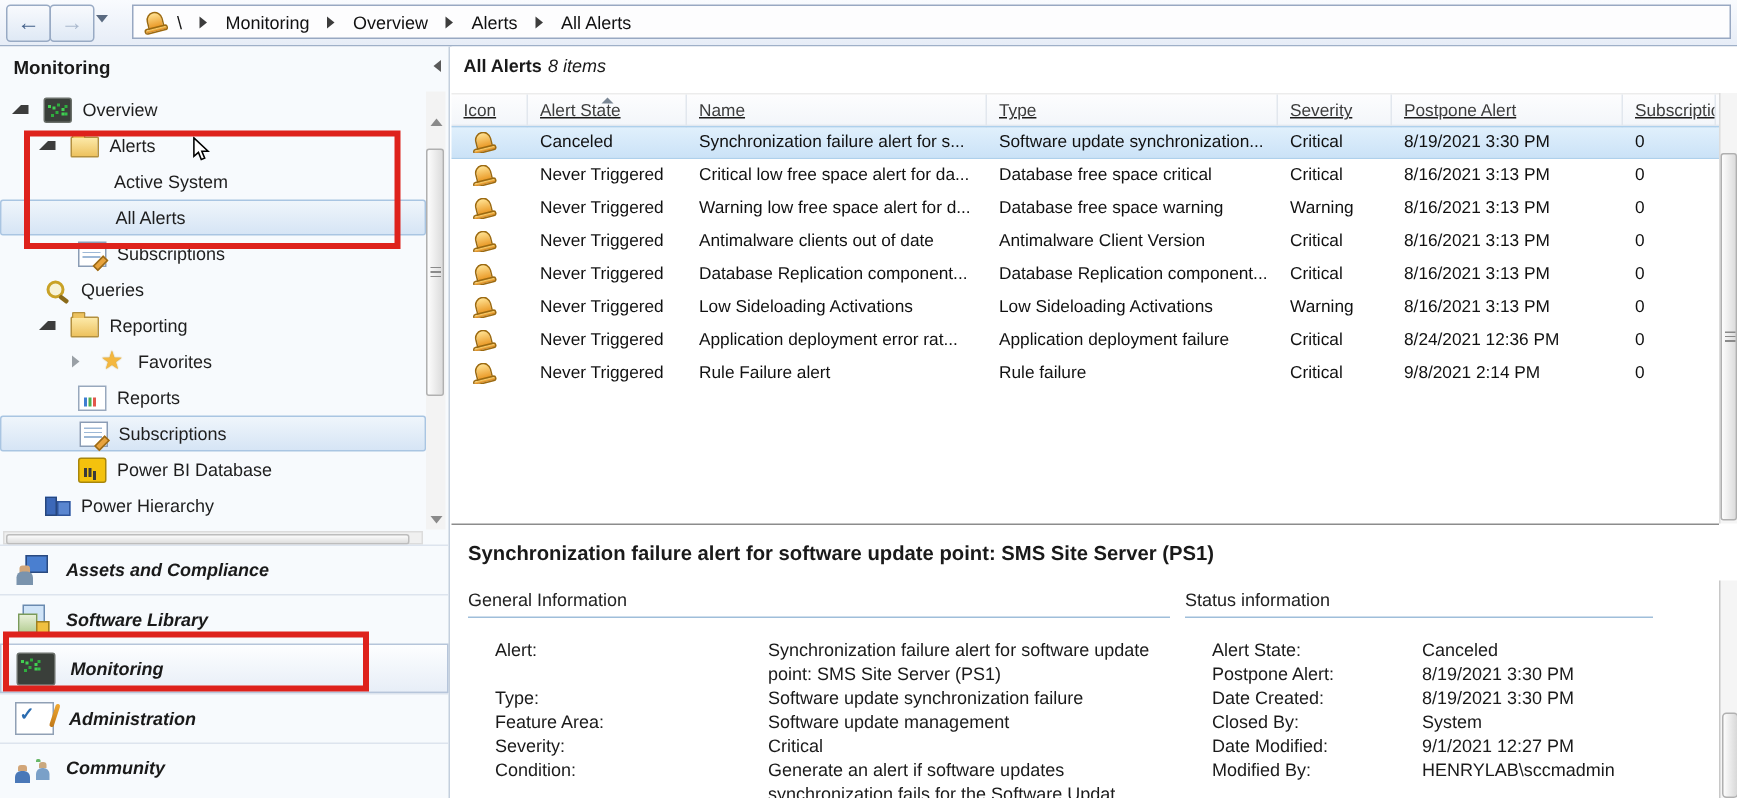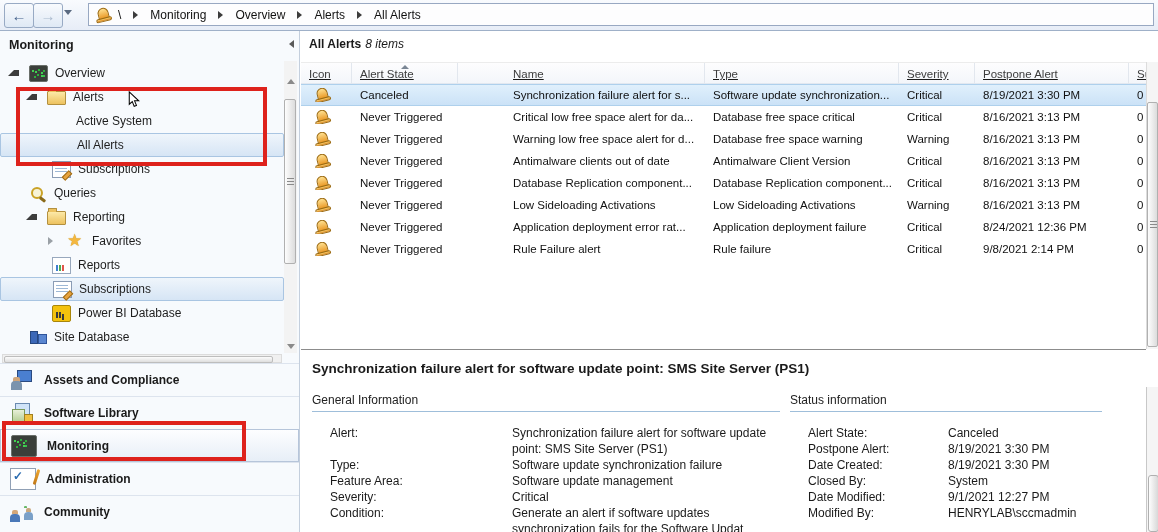--- a/index.html
+++ b/index.html
@@ -63,21 +63,21 @@
   .vs-down{bottom:4px;border-top:5px solid #8a8a8a;}
   .vs-thumb{position:absolute;left:0px;top:38px;width:12px;height:165px;background:linear-gradient(90deg,#fdfdfd,#dcdcdc);
             border:1px solid #b0b0b0;border-radius:2px;box-sizing:border-box;}
   .grip{position:absolute;left:2px;top:50%;margin-top:-4px;width:7px;height:7px;
         background:repeating-linear-gradient(#8a8a8a 0 1px,transparent 1px 3px);}
 
   .workspaces{position:absolute;left:0;top:332px;width:299px;}
   .ws-item{position:relative;height:33px;display:flex;align-items:center;padding-left:10px;border-top:1px solid #dde4ee;box-sizing:border-box;cursor:pointer;}
   .ws-item.selected{background:linear-gradient(#fdfeff,#e7eef7);border:1px solid #b6c5da;}
   .wicon{width:24px;height:20px;flex:0 0 24px;margin-right:10px;position:relative;}
-  .wlabel{font-weight:bold;color:#1a1a1a;white-space:nowrap;}
+  .wlabel{font-weight:bold;color:#1a1a1a;white-space:nowrap;font-style:italic;}
 
   
   .anno{position:absolute;border:4px solid #de221c;box-sizing:border-box;pointer-events:none;}
   .anno-tree{left:16px;top:56px;width:251px;height:79px;}
   .anno-ws{left:2px;top:390px;width:244px;height:40px;}
 
   
   .ic-overview,.ic-monitoring{background:#3a3f3a;border:1px solid #6a6f6a;border-radius:2px;}
   .ic-overview::after,.ic-monitoring::after{content:"";position:absolute;left:2px;top:4px;width:2px;height:2px;background:#42d152;
       box-shadow:3px 1px #42d152,6px -1px #2fae3e,9px 2px #42d152,11px 0 #2fae3e,5px 4px #2fae3e,9px 5px #42d152,2px 6px #2fae3e,11px 5px #35c04a;}
@@ -117,21 +117,21 @@
   .cap-title{font-weight:bold;color:#1a1a1a;}
   .cap-count{color:#1a1a1a;margin-left:4px;font-style:italic;}
   .thead{position:absolute;left:0;top:31px;width:845px;height:22px;display:flex;
          background:linear-gradient(#fdfdfe,#f3f6fa);border-top:1px solid #ececec;border-bottom:1px solid #e2e8f0;box-sizing:border-box;text-decoration:underline;}
   .hcell{position:relative;height:22px;line-height:22px;padding-left:8px;border-right:1px solid #e2e7ee;
          color:#3c3c3c;box-sizing:border-box;overflow:hidden;white-space:nowrap;font-size:11.5px;}
   .sort-arrow{position:absolute;top:2px;left:50%;margin-left:-4px;width:0;height:0;
       border-left:4px solid transparent;border-right:4px solid transparent;border-bottom:4px solid #7a8694;}
   .c-icon{width:51px;flex:0 0 51px;}
   .c-state{width:106px;flex:0 0 106px;}
-  .c-name{width:200px;flex:0 0 200px;margin-left:47px;}
+  .c-name{width:200px;flex:0 0 200px;}
   .c-type{width:194px;flex:0 0 194px;}
   .c-sev{width:76px;flex:0 0 76px;}
   .c-post{width:154px;flex:0 0 154px;}
   .c-sub{width:62px;flex:0 0 62px;}
   .tbody{position:absolute;left:0;top:53px;width:845px;}
   .trow{display:flex;height:22px;align-items:center;box-sizing:border-box;cursor:pointer;}
   .trow .cell{padding-left:8px;overflow:hidden;white-space:nowrap;font-size:11.5px;color:#111;box-sizing:border-box;}
   .trow .c-icon{display:flex;align-items:center;padding-left:13px;}
   .trow.selected{background:linear-gradient(#e0f0fc,#cbe2f7);border-top:1px solid #aed0ec;border-bottom:1px solid #aed0ec;}
 
@@ -285,21 +285,21 @@
         <div class="tree-item lvl2 exp-none">
           <span class="expander"></span>
           <span class="ticon ic-powerbi"></span>
           <span class="tlabel">Power BI Database</span>
 
         </div>
 
         <div class="tree-item lvl1 exp-none">
           <span class="expander"></span>
           <span class="ticon ic-site-hierarchy"></span>
-          <span class="tlabel">Site Database</span>
+          <span class="tlabel">Power Hierarchy</span>
 
         </div>
       </div>
 
     <div class="tree-hscroll">
         <div class="hthumb"></div>
       </div>
     <div class="tree-vscroll">
       <div class="vs-up"></div>
       <div class="vs-thumb">

